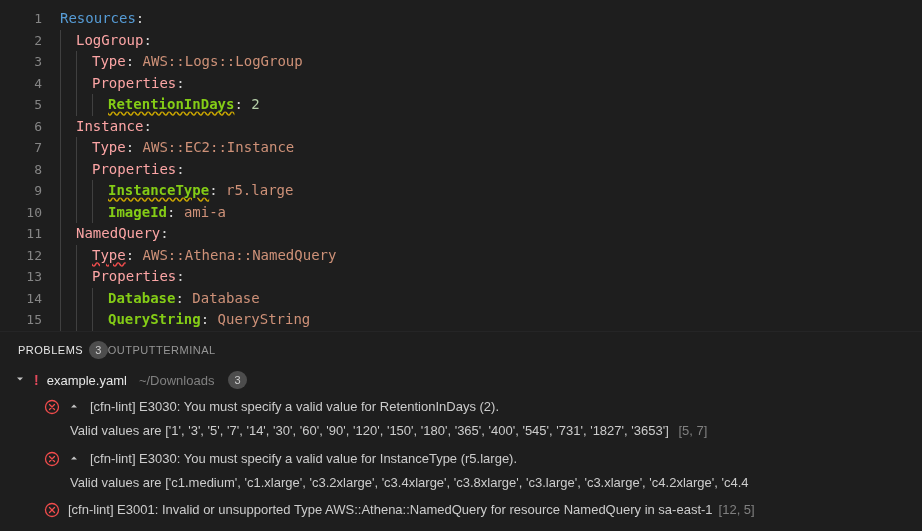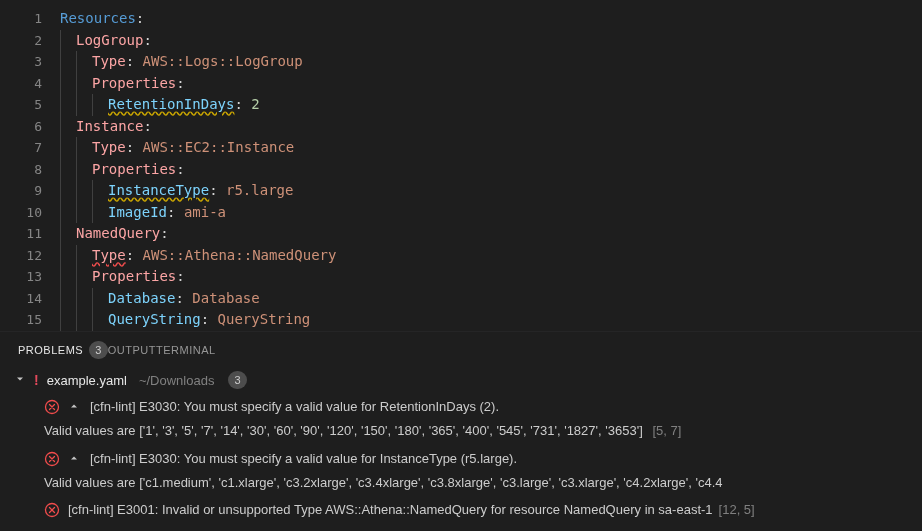--- a/index.html
+++ b/index.html
@@ -49,21 +49,21 @@
     .indent-guide {
       display: inline-block;
       width: 16px;
       height: 21.5px;
       border-left: 1px solid #404040;
       box-sizing: border-box;
     }
     .k-key { color: #fca5a5; }
     .k-colon { color: #d4d4d4; }
     .k-type { color: #ce9178; }
-    .k-prop { color: #7dd3fc; }
+    .k-prop { color: #84cc16; font-weight: bold; }
     .k-val { color: #ce9178; }
     .k-num { color: #b5cea8; }
     .k-root { color: #569cd6; }
     .squiggle-yellow {
       text-decoration: underline wavy #cca700;
       text-underline-offset: 2px;
     }
     .squiggle-red {
       text-decoration: underline wavy #f14c4c;
       text-underline-offset: 2px;
@@ -135,21 +135,21 @@
     .file-path { color: #808080; margin-left: 6px; }
     .problem-row {
       display: flex;
       align-items: flex-start;
       padding: 4px 14px 4px 44px;
       gap: 8px;
       cursor: pointer;
       line-height: 1.5;
     }
     .problem-sub {
-      padding-left: 44px;
+      padding-left: 70px;
       color: #cccccc;
       font-size: 13px;
       line-height: 1.5;
       padding-bottom: 4px;
     }
     .err-icon {
       width: 16px;
       height: 16px;
       flex-shrink: 0;
       margin-top: 2px;

